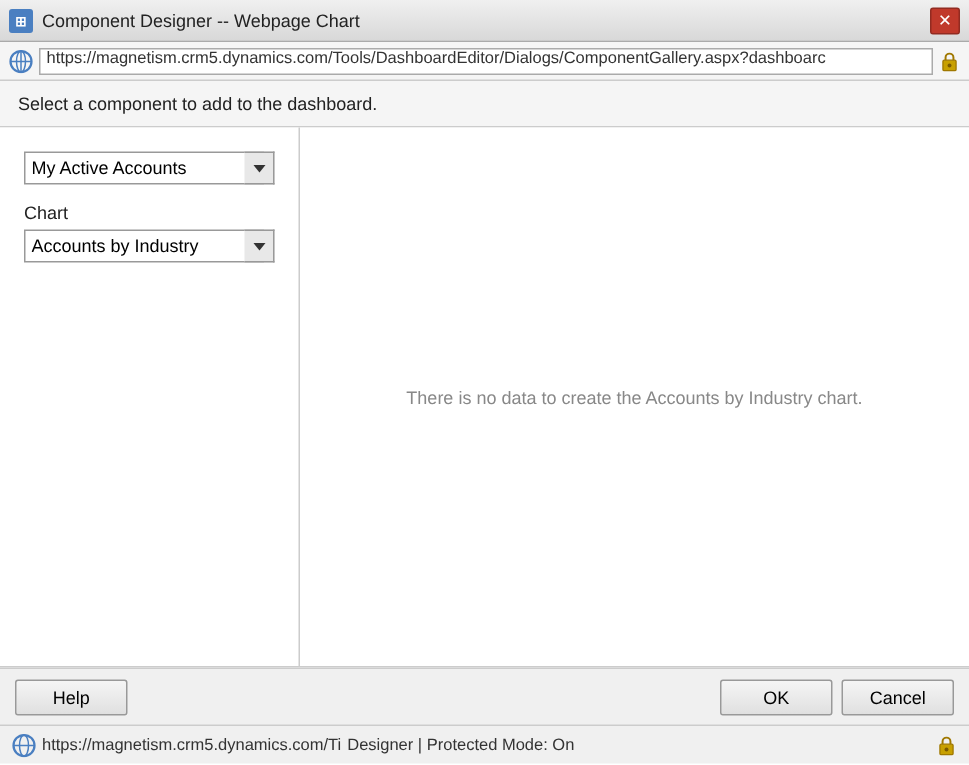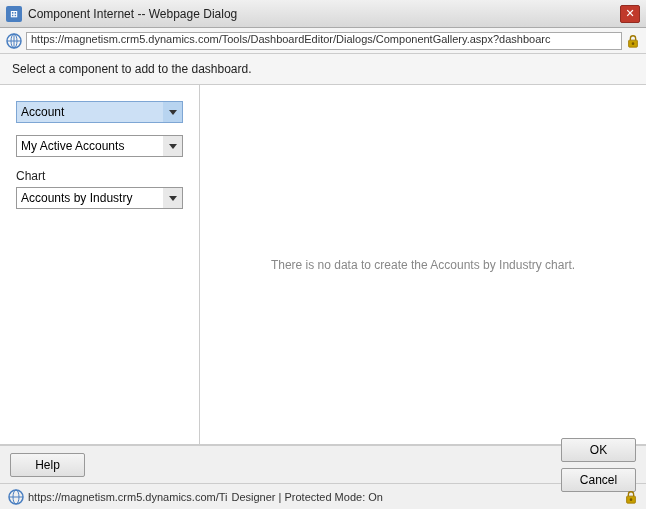--- a/index.html
+++ b/index.html
@@ -186,21 +186,20 @@
       align-items: center;
       justify-content: space-between;
       padding: 6px 10px;
       background: #f0f0f0;
       border-top: 1px solid #ccc;
       height: 38px;
     }
     .bottom-right-buttons {
       display: flex;
       gap: 6px;
-      flex-direction: column;
     }
     .btn {
       min-width: 75px;
       height: 24px;
       font-size: 12px;
       background: linear-gradient(to bottom, #f5f5f5, #e0e0e0);
       border: 1px solid #999;
       border-radius: 2px;
       cursor: pointer;
       padding: 0 12px;
@@ -235,21 +234,21 @@
     }
   </style>
 </head>
 <body>
 
 <div class="title-bar">
   <div class="title-bar-left">
     <div class="title-bar-icon">
       <span>⊞</span>
     </div>
-    <span class="title-bar-text">Component Internet -- Webpage Dialog</span>
+    <span class="title-bar-text">Component Designer -- Webpage Chart</span>
   </div>
   <div class="title-bar-close">✕</div>
 </div>
 
 <div class="address-bar">
   <svg class="address-icon" viewBox="0 0 16 16">
     <circle cx="8" cy="8" r="7" fill="none" stroke="#4a7fc1" stroke-width="1.5"></circle>
     <ellipse cx="8" cy="8" rx="3" ry="7" fill="none" stroke="#4a7fc1" stroke-width="1"></ellipse>
     <line x1="1" y1="8" x2="15" y2="8" stroke="#4a7fc1" stroke-width="1"></line>
     <line x1="8" y1="1" x2="8" y2="15" stroke="#4a7fc1" stroke-width="1"></line>
@@ -263,31 +262,20 @@
 </div>
 
 <div class="instruction-bar">
   <span>Select a component to add to the dashboard.</span>
 </div>
 
 <div class="main-content">
 
   <div class="left-panel">
 
-    <div class="dropdown-wrapper">
-      <select class="dropdown-select">
-        <option>Account</option>
-        <option>Contact</option>
-        <option>Lead</option>
-        <option>Opportunity</option>
-      </select>
-      <div class="dropdown-arrow">
-        <div class="dropdown-arrow-icon"></div>
-      </div>
-    </div>
 
     <div class="dropdown-wrapper">
       <select class="dropdown-select normal">
         <option>My Active Accounts</option>
         <option>All Accounts</option>
         <option>Active Accounts</option>
       </select>
       <div class="dropdown-arrow normal">
         <div class="dropdown-arrow-icon"></div>
       </div>

